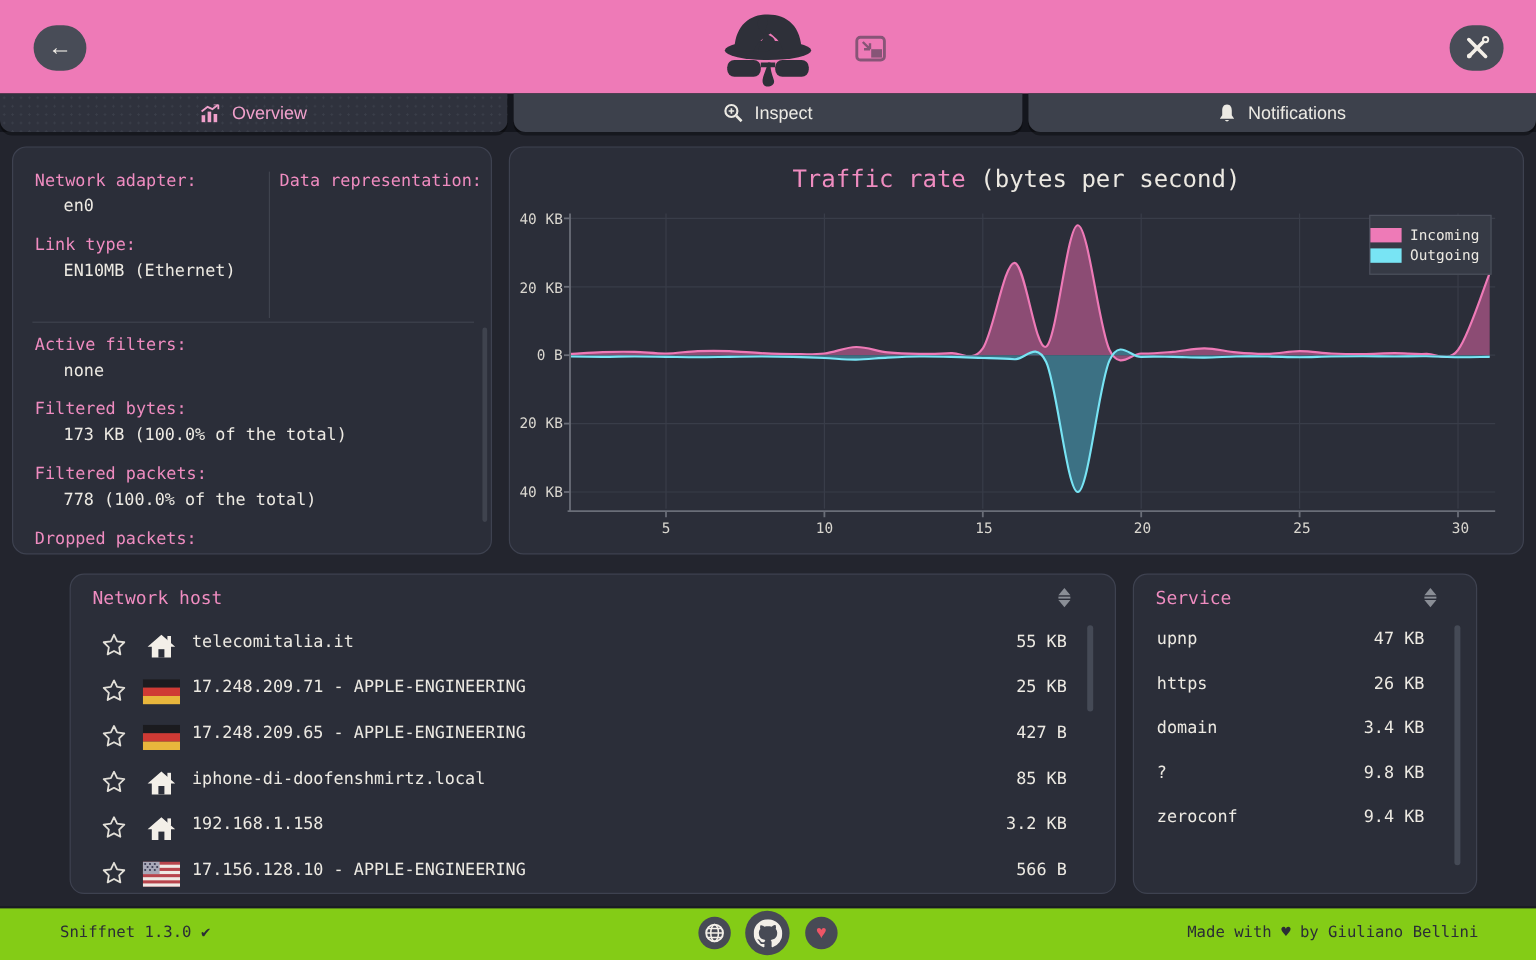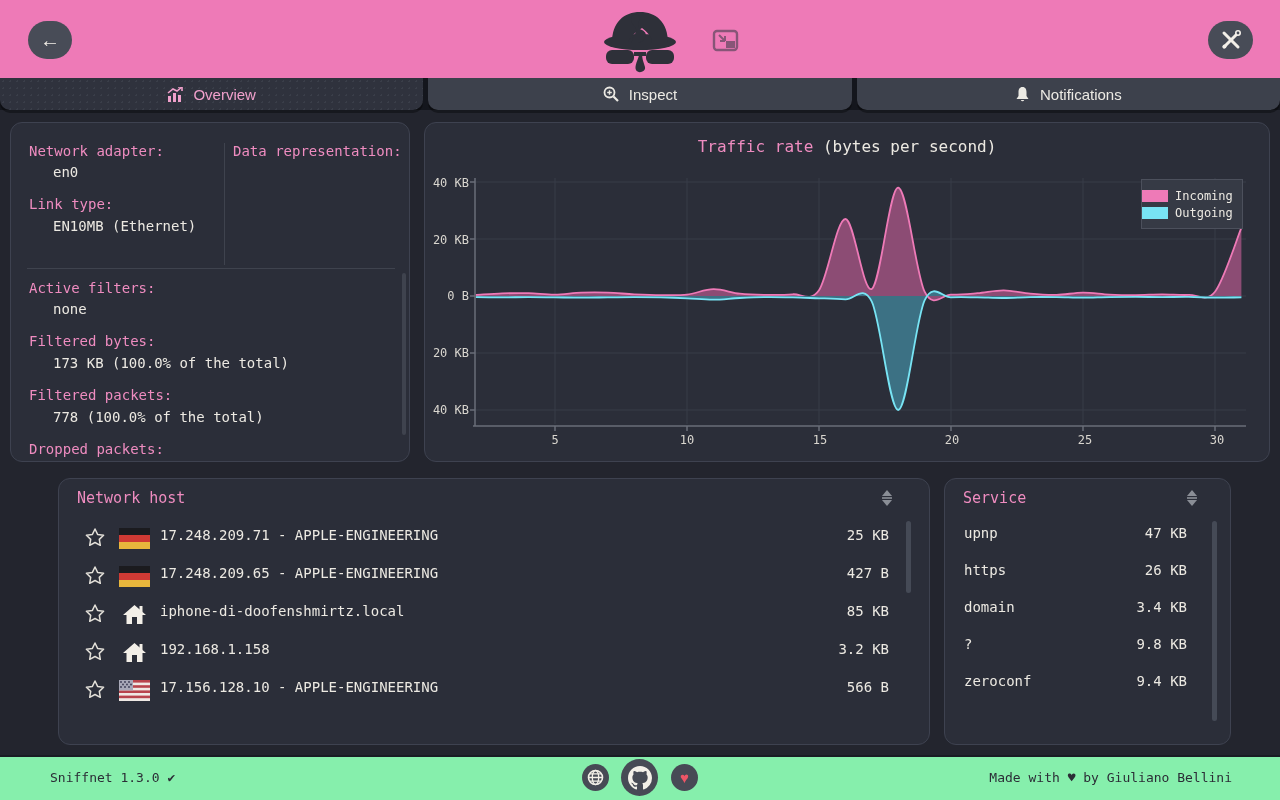--- a/index.html
+++ b/index.html
@@ -6,21 +6,21 @@
   html,body { width:1280px; height:800px; }
   body {
     font-family:"DejaVu Sans Mono", monospace;
     background:#23252e; overflow:hidden; position:relative;
     color:#ece9e2;
   }
   .abs { position:absolute; }
 
   
   .topbar { left:0; top:0; width:1280px; height:78px; background:#ee7ab7; }
-  .botbar { left:0; top:755px; width:1280px; height:45px; background:#86efac; border-top:2px solid #1a1c24; }
+  .botbar { left:0; top:755px; width:1280px; height:45px; background:#84cc16; border-top:2px solid #1a1c24; }
   .pill-btn {
     position:absolute; background:#484c57; border:none; border-radius:19px;
     display:flex; align-items:center; justify-content:center; cursor:pointer;
   }
   .back-btn { left:28px; top:21px; width:44px; height:38px; }
   .back-btn span { color:#f3efe8; font-size:20px; font-weight:bold; }
   .settings-btn { left:1208px; top:21px; width:45px; height:38px; }
   .logo-wrap { left:592px; top:8px; width:96px; height:66px; }
   .thumb-icon { left:712px; top:29px; width:27px; height:23px; opacity:.55; cursor:pointer; }
 
@@ -56,21 +56,21 @@
     display:block; width:172px; height:28px; margin-top:10px;
     border-radius:16px; font-family:inherit; font-size:14px; color:#ece9e2;
     background:#2f323d; border:1px solid #4a4e58; cursor:pointer;
   }
   .repr-btn.selected {
     border:2px solid #ee7ab7;
     background-image:radial-gradient(#3a3e49 1px, transparent 1px); background-size:7px 7px;
   }
 
   
-  .chart-title { left:0; top:14px; width:100%; text-align:center; font-size:16px; }
+  .chart-title { left:0; top:14px; width:100%; text-align:center; font-size:20px; }
   .chart-title .t1 { color:#ef8cc0; }
   .chart-title .t2 { color:#ece9e2; }
   .ytick { position:absolute; width:44px; text-align:right; font-size:12px; color:#d9d6cf; }
   .xtick { position:absolute; width:40px; text-align:center; font-size:12px; color:#d9d6cf; }
   .legend {
     position:absolute; left:716px; top:56px; width:102px; padding:7px 0;
     background:#363a45; border:1px solid #4c505c; font-size:12px; color:#ece9e2;
   }
   .legend-row { display:flex; align-items:center; gap:7px; height:17px; }
   .swatch { width:26px; height:12px; display:inline-block; }
@@ -266,20 +266,38 @@
         <rect x="3" y="8.2" width="10" height="1.6" fill="#8a8e96"></rect>
         <path d="M8,17 L3,11 H13 Z" fill="#8a8e96"></path>
     </svg>
   </button>
   <div class="hosts-list" id="hosts-list">
       <div class="row">
         <svg class="star" viewBox="0 0 20 20">
           <path d="M10,1 L12.6,6.4 L18.6,7.2 L14.3,11.4 L15.3,17.3 L10,14.5 L4.7,17.3 L5.7,11.4 L1.4,7.2 L7.4,6.4 Z" fill="none" stroke="#e2dfd8" stroke-width="1.5" stroke-linejoin="round"></path>
         </svg>
         <svg class="flag" viewBox="0 0 31 21">
+          <path d="M15.5,1 L4,11 H7.5 V20 H23.5 V11 H27 Z" fill="#f3efe8"></path>
+          <rect x="20.5" y="2" width="3" height="6" fill="#f3efe8"></rect>
+          <rect x="13" y="13" width="5" height="7" fill="#2b2e39"></rect>
+        </svg>
+        <div class="rowcontent">
+          <span class="rowname">telecomitalia.it</span>
+          <span class="rowval">55 KB</span>
+          <span class="rowbar">
+            <span class="bar-in" style="width:62.5%"></span>
+            <span class="bar-out" style="width:1.7%"></span>
+          </span>
+        </div>
+      </div>
+      <div class="row">
+        <svg class="star" viewBox="0 0 20 20">
+          <path d="M10,1 L12.6,6.4 L18.6,7.2 L14.3,11.4 L15.3,17.3 L10,14.5 L4.7,17.3 L5.7,11.4 L1.4,7.2 L7.4,6.4 Z" fill="none" stroke="#e2dfd8" stroke-width="1.5" stroke-linejoin="round"></path>
+        </svg>
+        <svg class="flag" viewBox="0 0 31 21">
           <rect width="31" height="7" fill="#1b1b1f"></rect>
           <rect y="7" width="31" height="7" fill="#cf3a34"></rect>
           <rect y="14" width="31" height="7" fill="#e8b63c"></rect>
         </svg>
         <div class="rowcontent">
           <span class="rowname">17.248.209.71 - APPLE-ENGINEERING</span>
           <span class="rowval">25 KB</span>
           <span class="rowbar">
             <span class="bar-in" style="width:6.5%"></span>
             <span class="bar-out" style="width:22.4%"></span>

